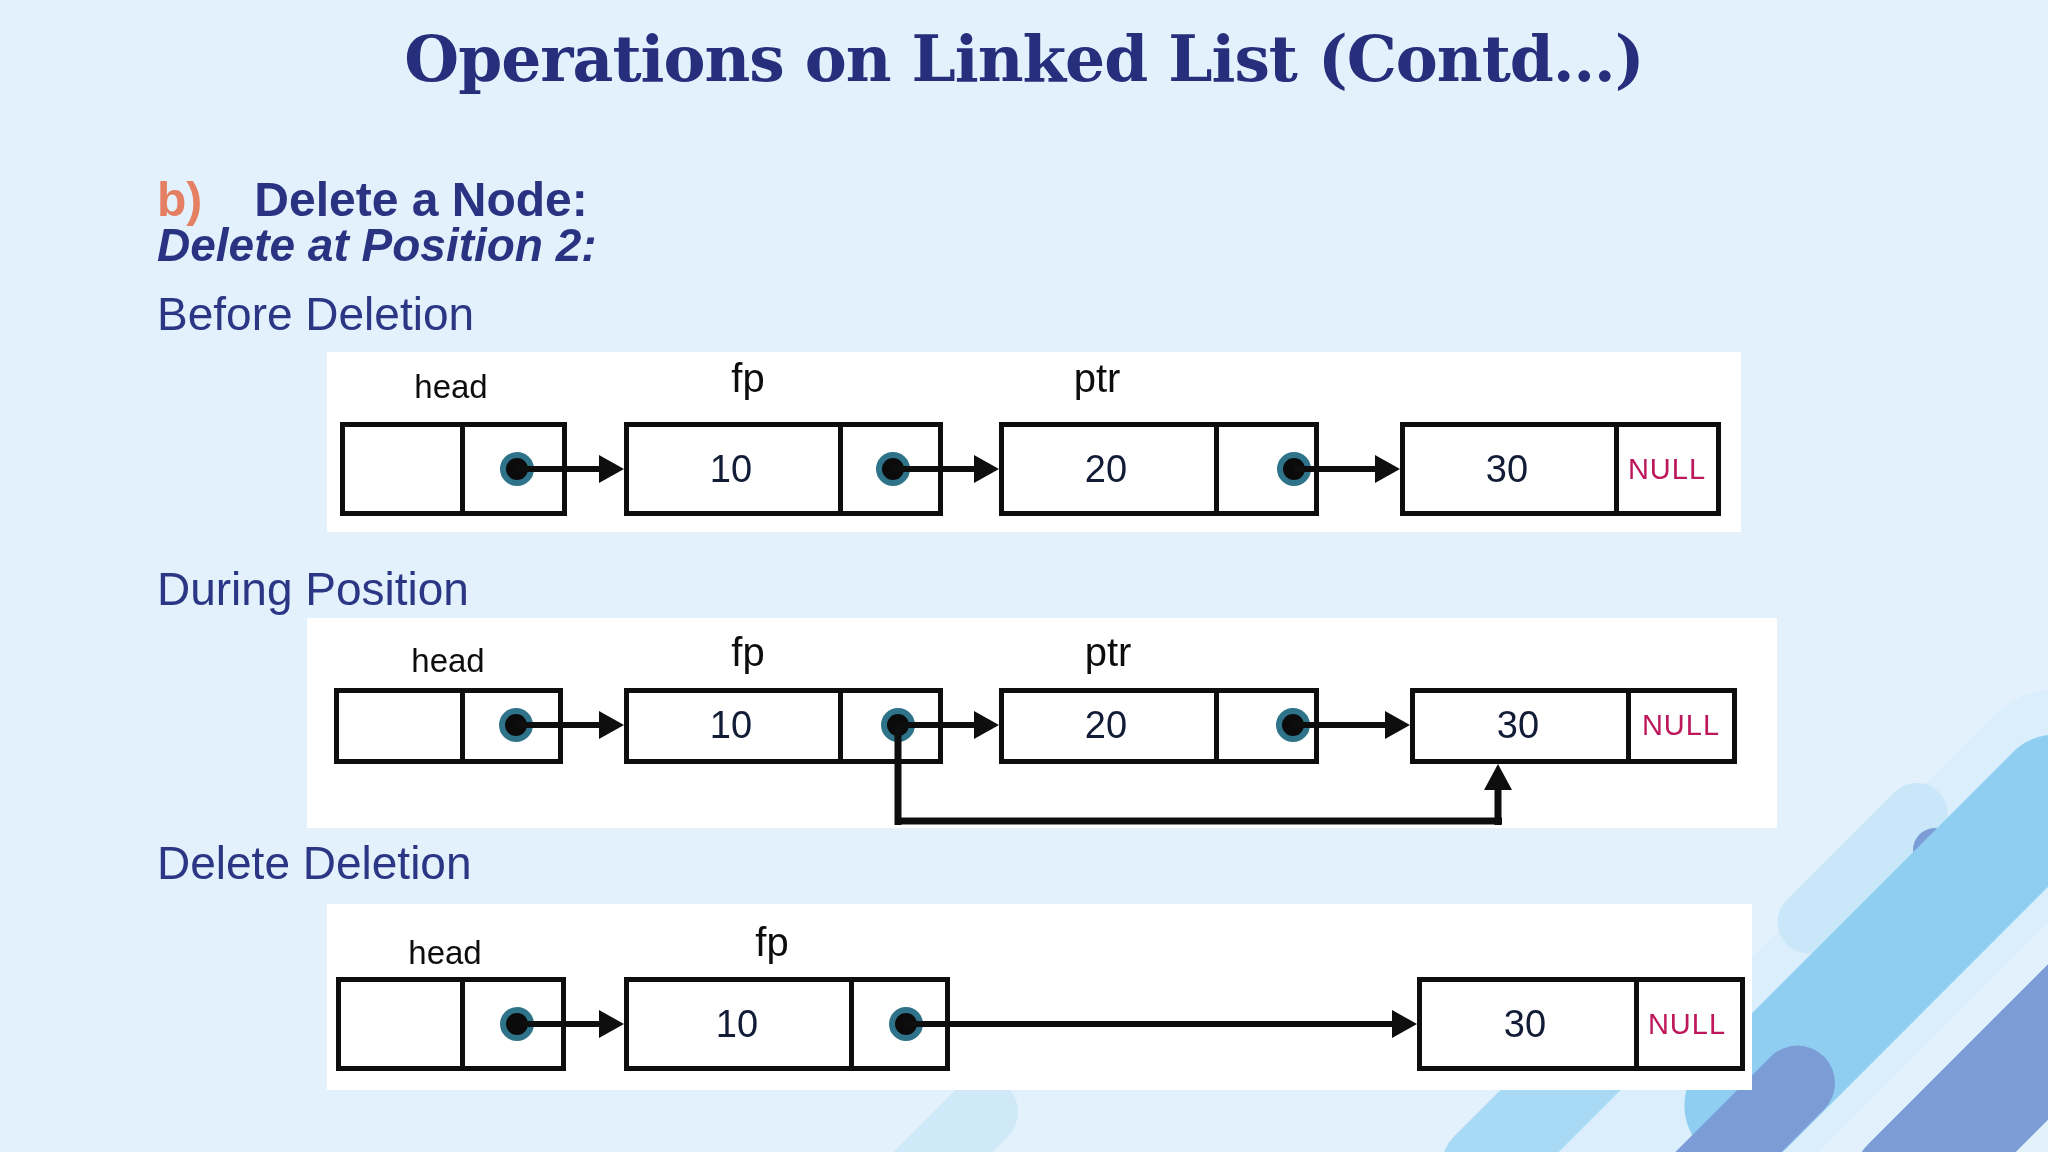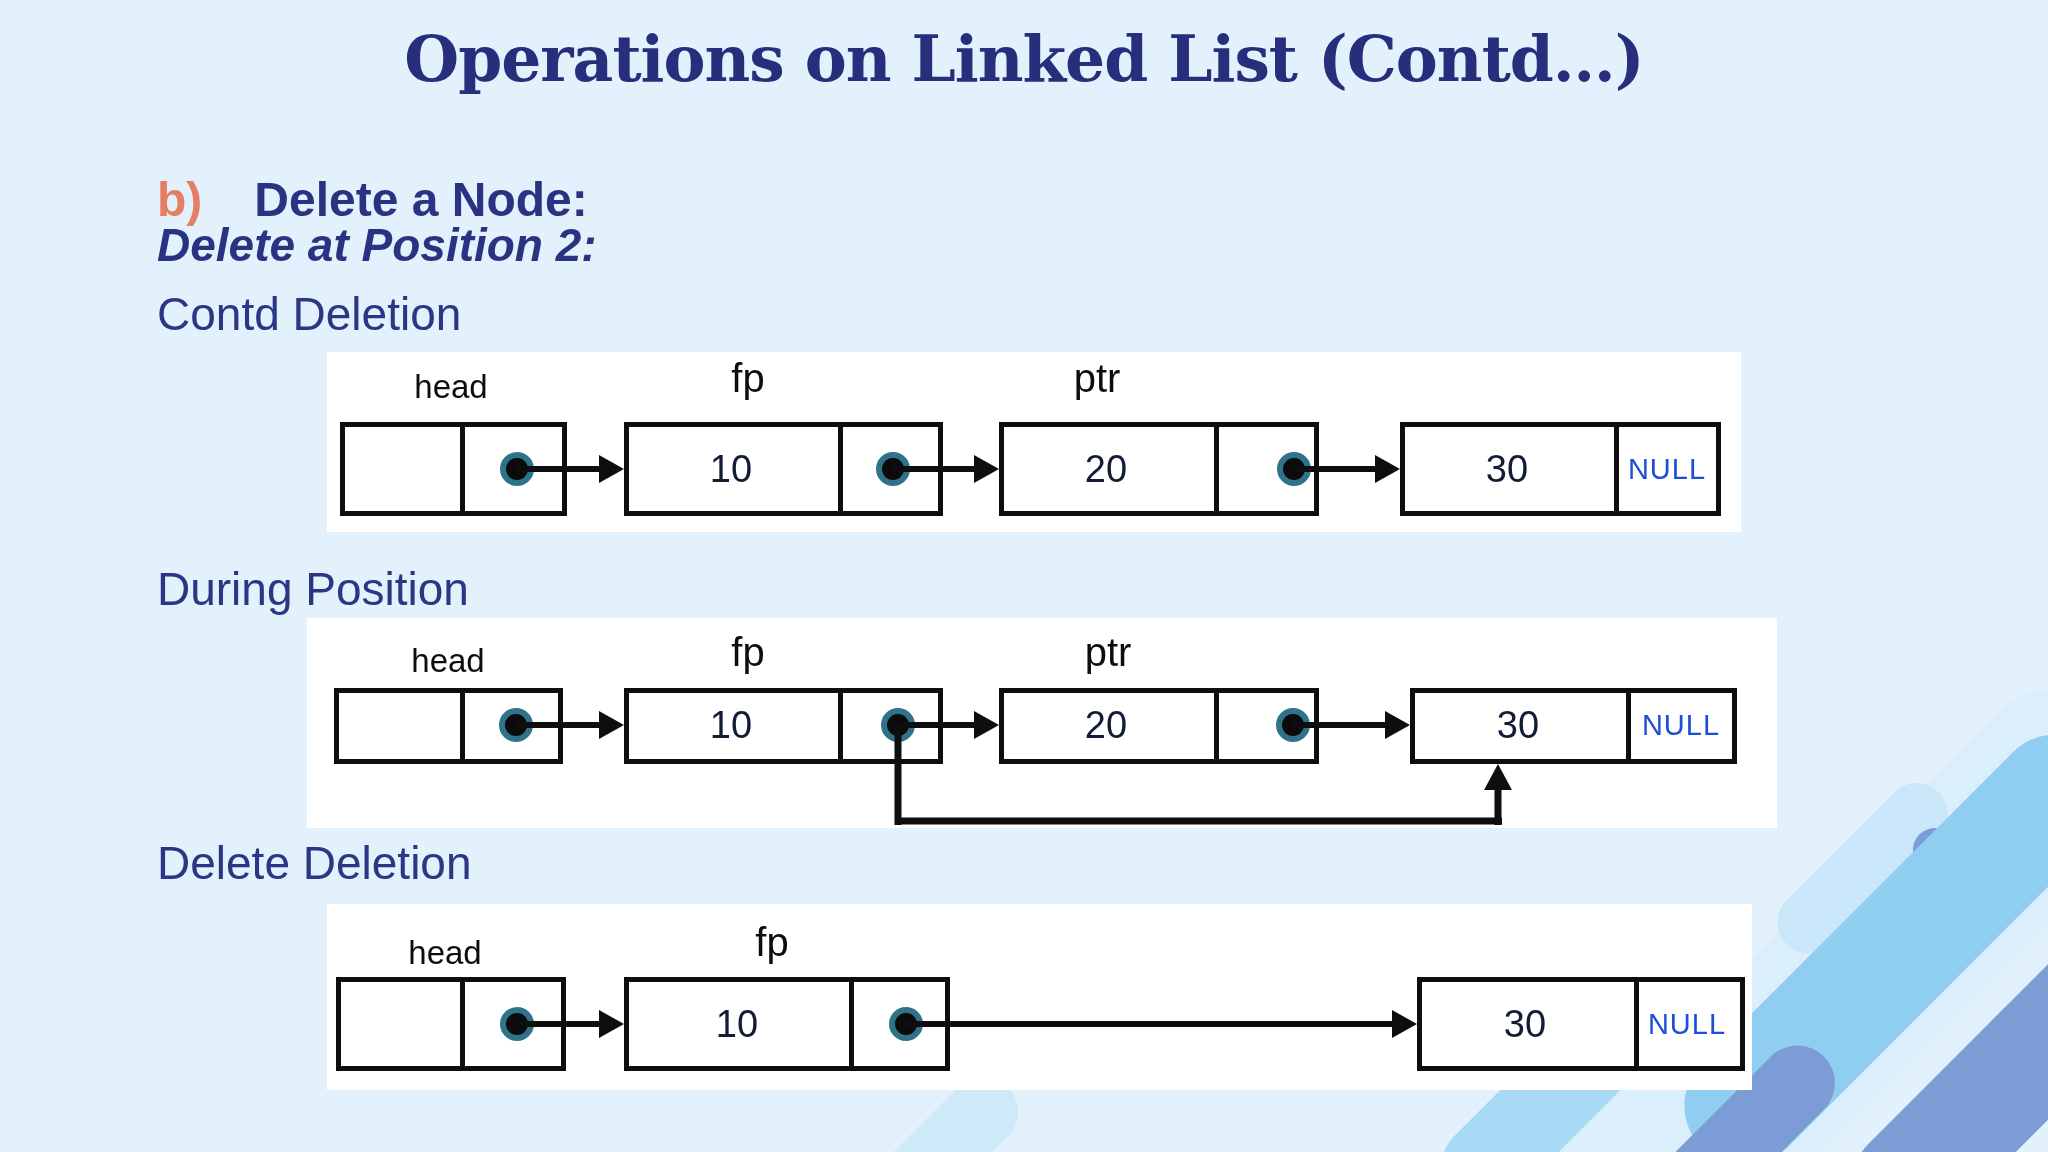--- a/index.html
+++ b/index.html
@@ -23,21 +23,21 @@
   
   .panel{position:absolute;background:#ffffff;text-align:center;}
   .plabel{position:absolute;transform:translateX(-50%);color:#0d0d0d;white-space:nowrap;}
   .lab-head{font-size:33px;}
   .lab-ptr{font-size:40px;}
   .box{position:absolute;background:#fff;border:5px solid #0e0e0e;box-sizing:border-box;}
   .vdiv{position:absolute;top:0;bottom:0;width:5px;background:#0e0e0e;}
   .dot{position:absolute;width:22px;height:22px;border-radius:50%;background:#0b0b0b;
        border:6px solid #2e7389;transform:translate(-50%,-50%);}
   .val{position:absolute;transform:translate(-50%,-50%);font-size:38px;color:#131c36;white-space:nowrap;}
-  .nulltxt{font-size:29px;letter-spacing:1px;color:#1d4ed8;}
+  .nulltxt{font-size:29px;letter-spacing:1px;color:#be185d;}
   .hline{position:absolute;height:6px;background:#0e0e0e;transform:translateY(-50%);}
   .vline{position:absolute;width:7px;background:#0e0e0e;transform:translateX(-50%);}
   .bent{height:7px;}
   .ah-right{position:absolute;width:0;height:0;border-top:14px solid transparent;
             border-bottom:14px solid transparent;border-left:25px solid #0e0e0e;
             transform:translateY(-50%);}
   .ah-up{position:absolute;width:0;height:0;border-left:14px solid transparent;
          border-right:14px solid transparent;border-bottom:26px solid #0e0e0e;}
 </style>
 </head>
@@ -52,21 +52,21 @@
   <div class="deco-circle" style="left:1913px;top:828px;width:44px;height:44px;background:#7b9cd4;"></div>
   <div class="stripe" style="left:1620px;top:890px;width:560px;height:120px;background:#8fcef1;"></div>
   <div class="stripe" style="left:1585px;top:1118px;width:280px;height:75px;background:#7b9cd4;"></div>
   <div class="stripe" style="left:1810px;top:1025px;width:400px;height:110px;background:#7b9cd4;"></div>
 
   <div class="title">Operations on Linked List (Contd…)</div>
   <div class="line1">
     <span class="blet">b)</span><span>Delete a Node:</span>
   </div>
   <div class="line2">Delete at Position 2:</div>
-  <div class="sec" style="top:287px;">Contd Deletion</div>
+  <div class="sec" style="top:287px;">Before Deletion</div>
   <div class="sec" style="top:562px;">During Position</div>
   <div class="sec" style="top:836px;">Delete Deletion</div>
 
   <div class="panel" style="left:327px;top:352px;width:1414px;height:180px;">
     <div class="plabel lab-head" style="left:124px;top:16px;">head</div>
     <div class="plabel lab-ptr" style="left:421px;top:4px;">fp</div>
     <div class="plabel lab-ptr" style="left:770px;top:4px;">ptr</div>
 
     <div class="box" style="left:13px;top:70px;width:227px;height:94px;">
       <div class="vdiv" style="left:115px;"></div>

